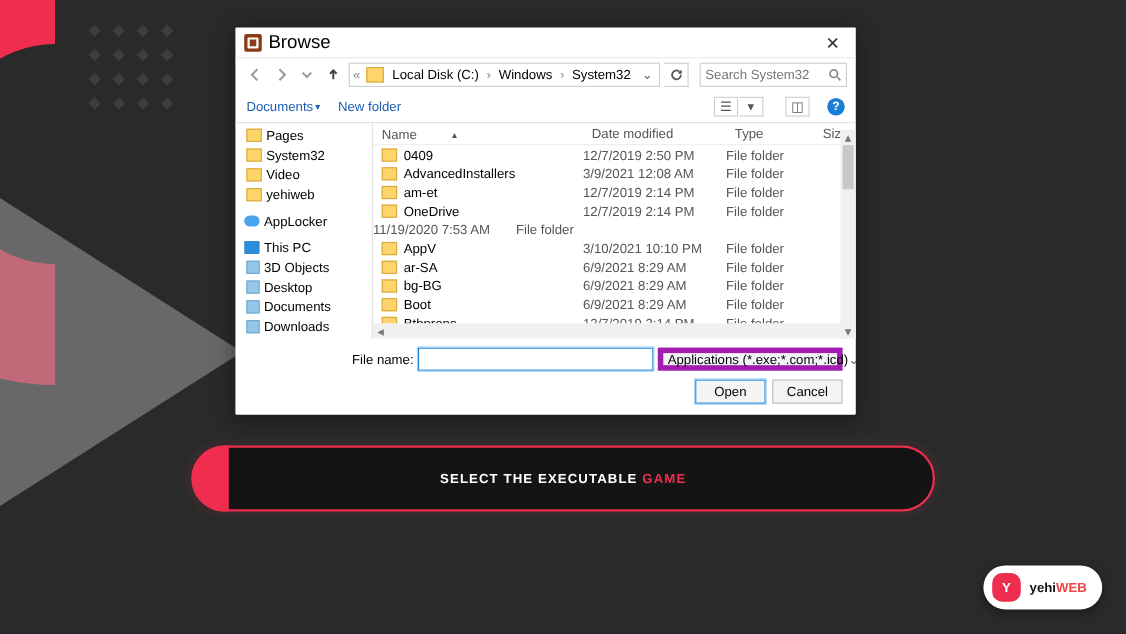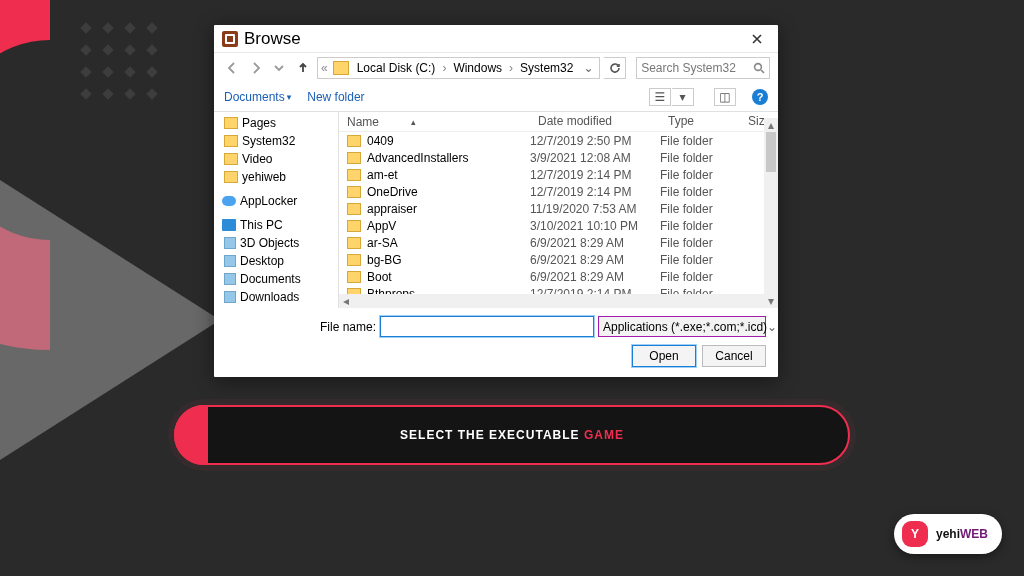--- a/index.html
+++ b/index.html
@@ -104,21 +104,21 @@
   .vscroll .arr{position:absolute;left:0;right:0;height:14px;display:flex;align-items:center;justify-content:center;color:#777;}
   .vscroll .up{top:-14px;background:#f0f0f0;} .vscroll .dn{bottom:-14px;background:#f0f0f0;}
   .hscroll{height:14px;background:#f0f0f0;display:flex;align-items:center;}
   .hscroll .arr{width:14px;text-align:center;color:#777;}
   .hscroll .track{flex:1;}
 
   .footer{padding:8px 12px 10px;display:flex;flex-direction:column;gap:8px;}
   .fn-row{display:flex;align-items:center;gap:4px;}
   .fn-row label{width:150px;text-align:right;}
   .fn-row .fninput{flex:1;height:21px;border:1px solid #1a7fd4;outline:1px solid #9fd0f5;padding:0 4px;}
-  .fn-row .typesel{width:168px;height:21px;border:1px solid #a21caf;background:#f3f3f3;display:flex;align-items:center;padding:0 4px;white-space:nowrap;}
+  .fn-row .typesel{width:168px;height:21px;border:5px solid #a21caf;background:#f3f3f3;display:flex;align-items:center;padding:0 4px;white-space:nowrap;}
   .fn-row .typesel .dd{margin-left:auto;color:#666;}
   .btns{display:flex;justify-content:flex-end;gap:6px;}
   .btn{width:64px;height:22px;border:1px solid #bbb;background:#f4f4f4;display:flex;align-items:center;justify-content:center;}
   .btn.primary{border:1px solid #1a7fd4;outline:1px solid #9fd0f5;}
 
   
   .caption{
     position:absolute; left:174px; right:174px; top:405px; height:60px;
     border:2px solid #ef2e4f; border-radius:30px;
     background:#141414; display:flex; align-items:center;
@@ -129,21 +129,21 @@
   .caption .txt .accent{color:#ef2e4f;}
 
   .badge{
     position:absolute; right:22px; bottom:22px;
     background:#fff; border-radius:20px; padding:7px 14px 7px 8px;
     display:flex; align-items:center; gap:8px; font-weight:700;
     box-shadow:0 3px 10px rgba(0,0,0,.4);
   }
   .badge .logo{width:26px;height:26px;border-radius:9px;background:#ef2e4f;display:flex;align-items:center;justify-content:center;color:#fff;font-weight:900;}
   .badge .wm{color:#111;}
-  .badge .wm .accent{color:#701a75;text-align:right;}
+  .badge .wm .accent{color:#ef4444;text-align:right;}
 </style>
 </head>
 <body>
 
 <div class="bg-arc"></div>
 <div class="bg-tri-left"></div>
 <div class="bg-dots">
   <span></span>
     <span></span>
     <span></span>
@@ -322,24 +322,20 @@
           <div class="row">
             <div class="rn">
               <span class="fi"></span>
               <span>OneDrive</span>
             </div>
             <div class="rd">12/7/2019 2:14 PM</div>
             <div class="rt">File folder</div>
             <div class="rs"></div>
           </div>
           <div class="row">
-            <div class="rn">
-              <span class="fi"></span>
-              <span>appraiser</span>
-            </div>
             <div class="rd">11/19/2020 7:53 AM</div>
             <div class="rt">File folder</div>
             <div class="rs"></div>
           </div>
           <div class="row">
             <div class="rn">
               <span class="fi"></span>
               <span>AppV</span>
             </div>
             <div class="rd">3/10/2021 10:10 PM</div>

